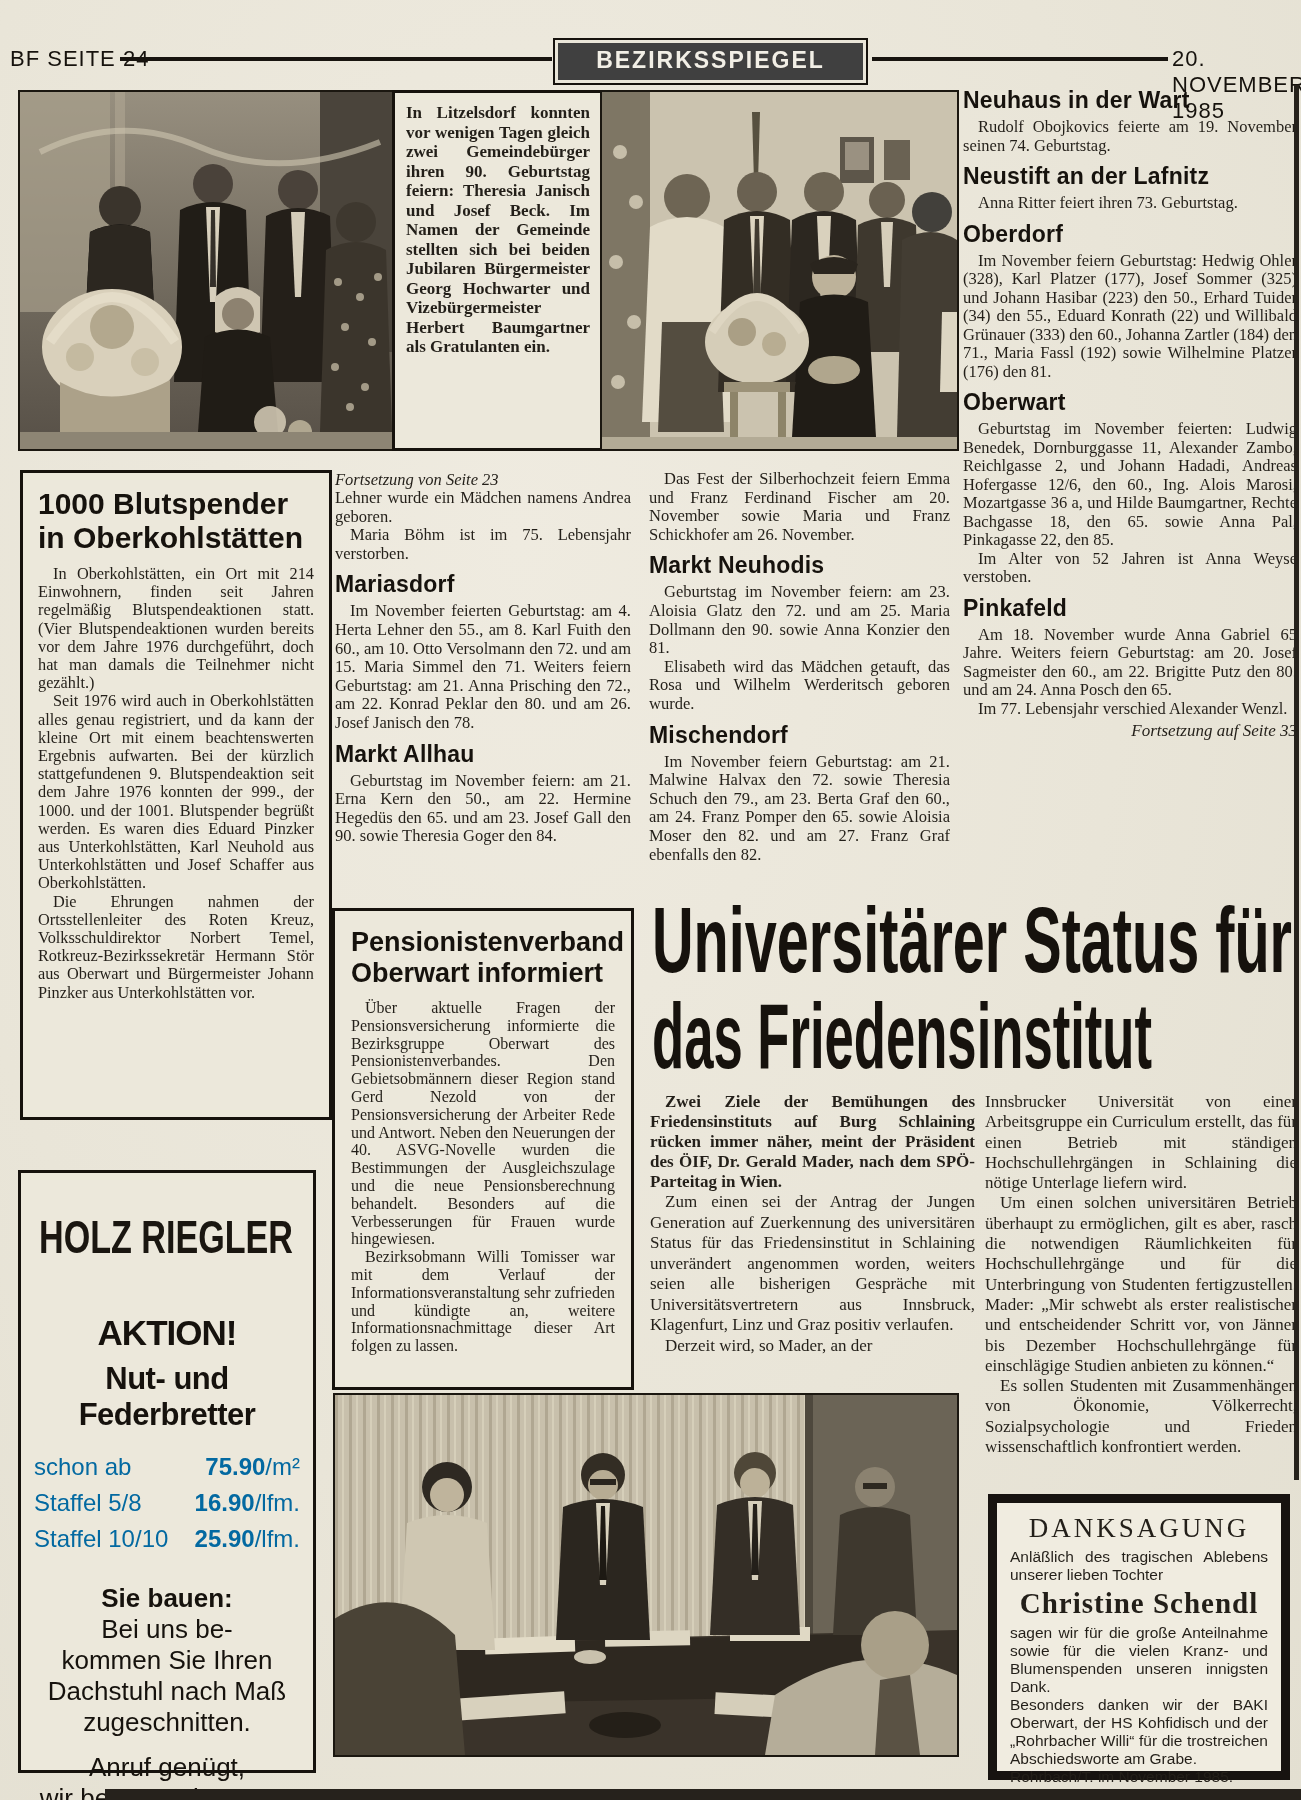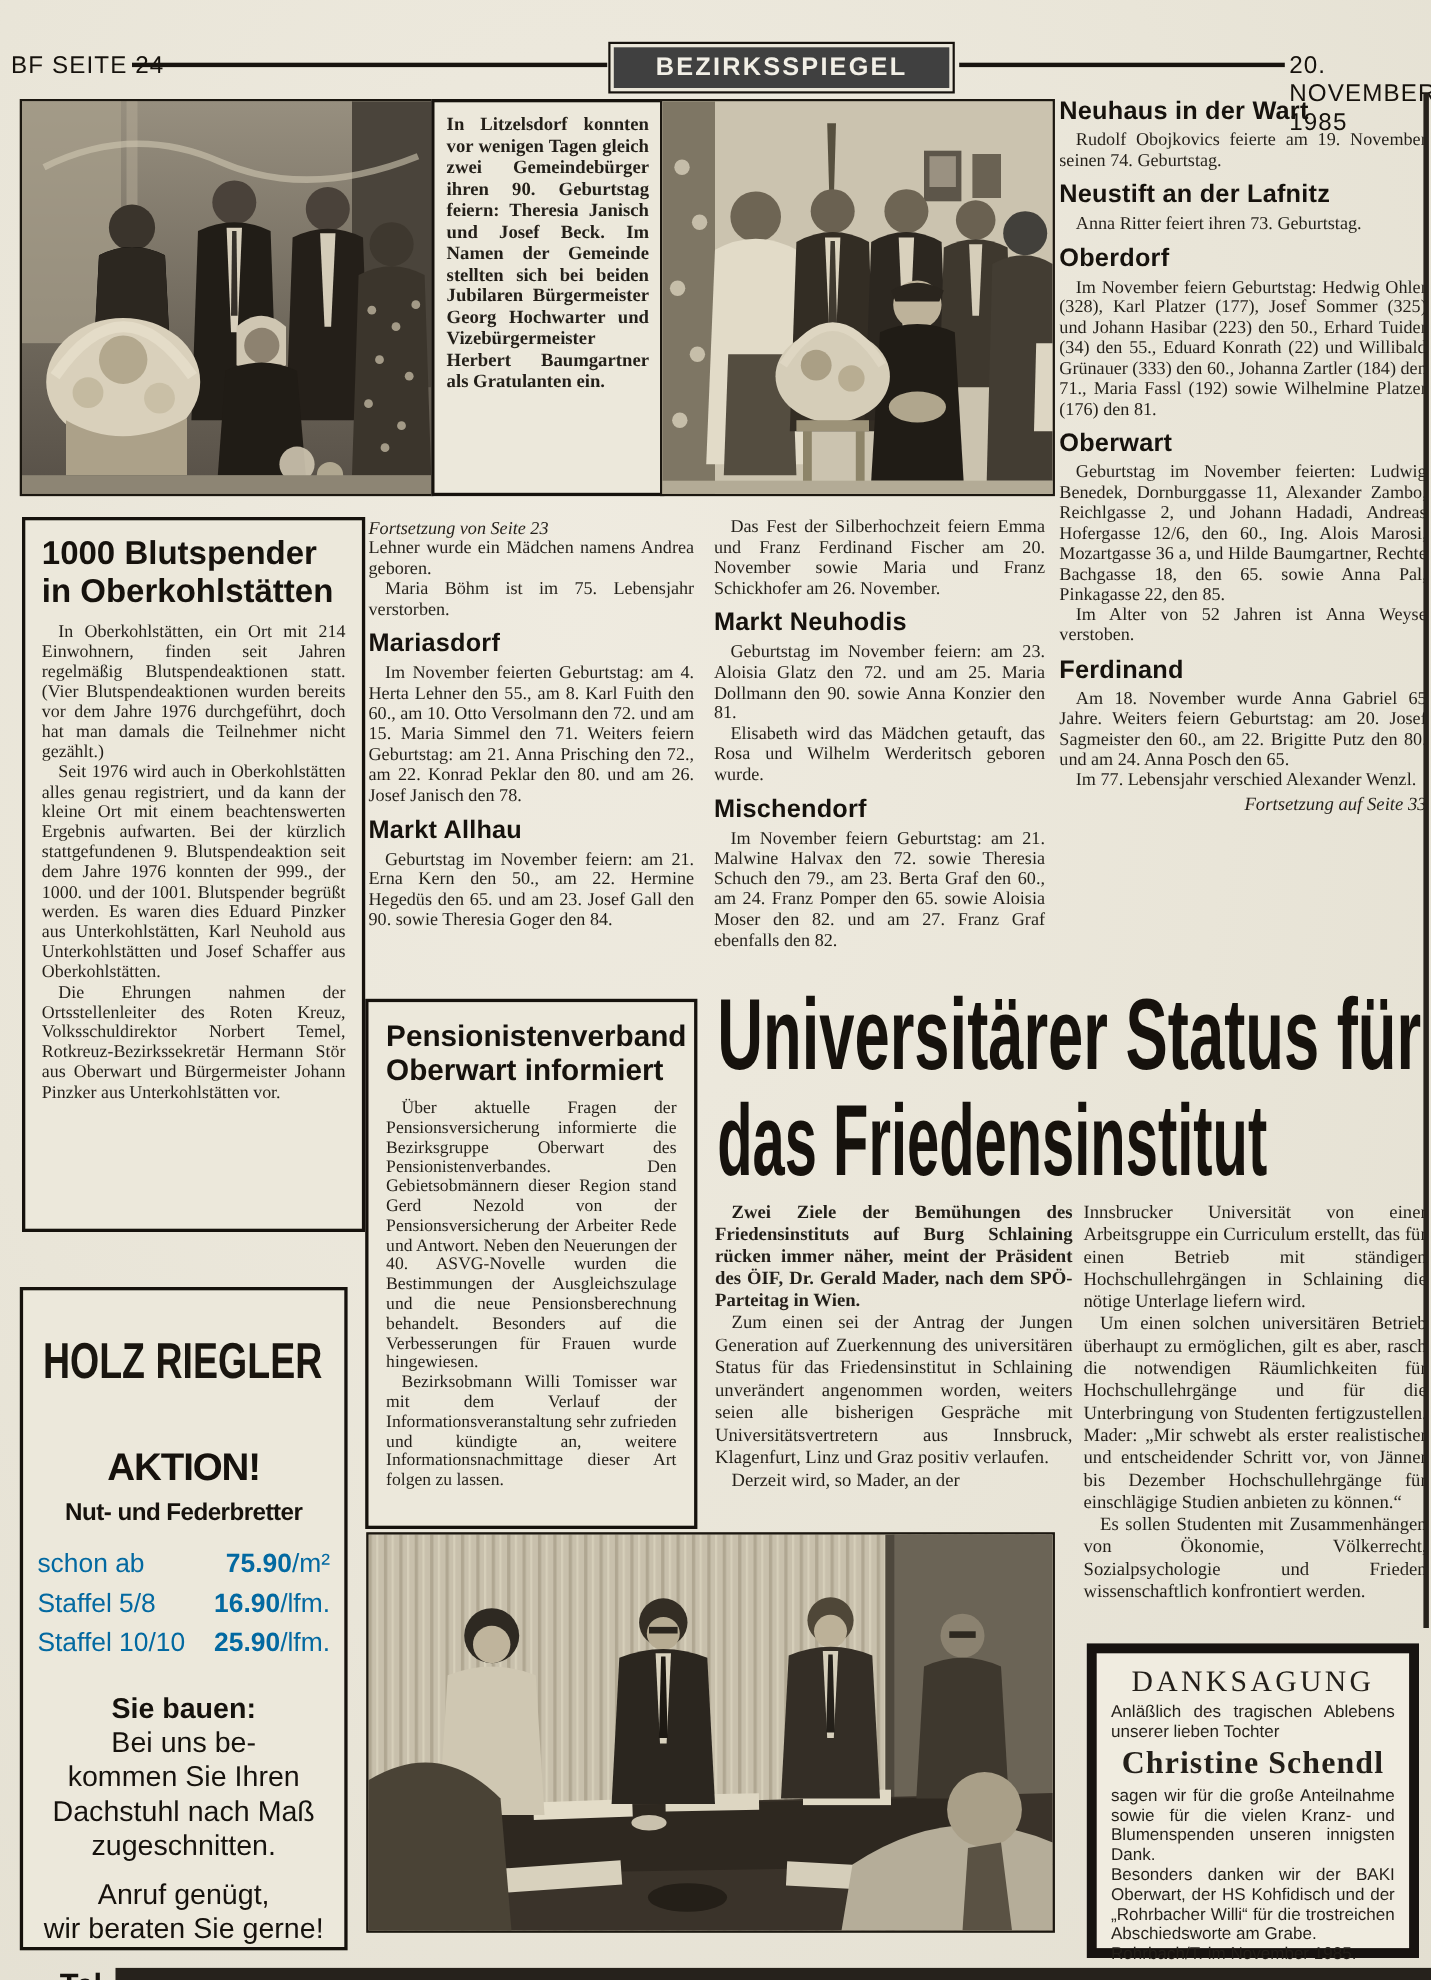--- a/index.html
+++ b/index.html
@@ -178,21 +178,21 @@
   <div class="abs colbody" style="left:963px;top:88px;width:334px;font-size:16.5px;line-height:18.5px;">
     <div class="town-h" style="margin-top:0;">Neuhaus in der Wart</div>
     <p>Rudolf Obojkovics feierte am 19. November seinen 74. Geburtstag.</p>
     <div class="town-h">Neustift an der Lafnitz</div>
     <p>Anna Ritter feiert ihren 73. Geburtstag.</p>
     <div class="town-h">Oberdorf</div>
     <p>Im November feiern Geburtstag: Hedwig Ohler (328), Karl Platzer (177), Josef Sommer (325) und Johann Hasibar (223) den 50., Erhard Tuider (34) den 55., Eduard Konrath (22) und Willibald Grünauer (333) den 60., Johanna Zartler (184) den 71., Maria Fassl (192) sowie Wilhelmine Platzer (176) den 81.</p>
     <div class="town-h">Oberwart</div>
     <p>Geburtstag im November feierten: Ludwig Benedek, Dornburggasse 11, Alexander Zambo, Reichlgasse 2, und Johann Hadadi, Andreas Hofergasse 12/6, den 60., Ing. Alois Marosi, Mozartgasse 36 a, und Hilde Baumgartner, Rechte Bachgasse 18, den 65. sowie Anna Pal, Pinkagasse 22, den 85.</p>
     <p>Im Alter von 52 Jahren ist Anna Weyse verstoben.</p>
-    <div class="town-h">Ferdinand</div>
+    <div class="town-h">Pinkafeld</div>
     <p>Am 18. November wurde Anna Gabriel 65 Jahre. Weiters feiern Geburtstag: am 20. Josef Sagmeister den 60., am 22. Brigitte Putz den 80. und am 24. Anna Posch den 65.</p>
     <p>Im 77. Lebensjahr verschied Alexander Wenzl.</p>
     <div class="contnote-right">Fortsetzung auf Seite 33</div>
   </div>
 
   <div class="abs boxed" style="left:20px;top:470px;width:276px;height:616px;padding:14px 15px;">
     <div class="blut-title">
       <div>1000 Blutspender</div>
       <div>in Oberkohlstätten</div>
     </div>
@@ -251,21 +251,21 @@
     <p>Es sollen Studenten mit Zusammenhängen von Ökonomie, Völkerrecht, Sozialpsychologie und Frieden wissenschaftlich konfrontiert werden.</p>
   </div>
 
   <div class="abs boxed" style="left:18px;top:1170px;width:266px;height:597px;padding:0 13px;">
     <div style="margin-top:36px;text-align:center;">
       <svg width="260" height="52" viewBox="0 0 260 52">
         <text x="2" y="44" font-family="Liberation Sans, sans-serif" font-weight="bold" font-size="46" fill="#1a1610" textLength="254" lengthAdjust="spacingAndGlyphs">HOLZ RIEGLER</text>
       </svg>
     </div>
     <div class="ad-center" style="margin-top:48px;font-weight:bold;font-size:35px;letter-spacing:-1px;">AKTION!</div>
-    <div class="ad-center" style="margin-top:8px;font-weight:bold;font-size:22px;letter-spacing:-0.5px;">Nut- und Federbretter</div>
+    <div class="ad-center" style="margin-top:8px;font-weight:bold;font-size:31px;letter-spacing:-0.5px;">Nut- und Federbretter</div>
     <div style="margin-top:16px;">
       <div class="price-row">
         <span>schon ab</span>
         <span><span class="pr">75.90</span><span class="un">/m²</span></span>
       </div>
       <div class="price-row">
         <span>Staffel 5/8</span>
         <span><span class="pr">16.90</span><span class="un">/lfm.</span></span>
       </div>
       <div class="price-row">

